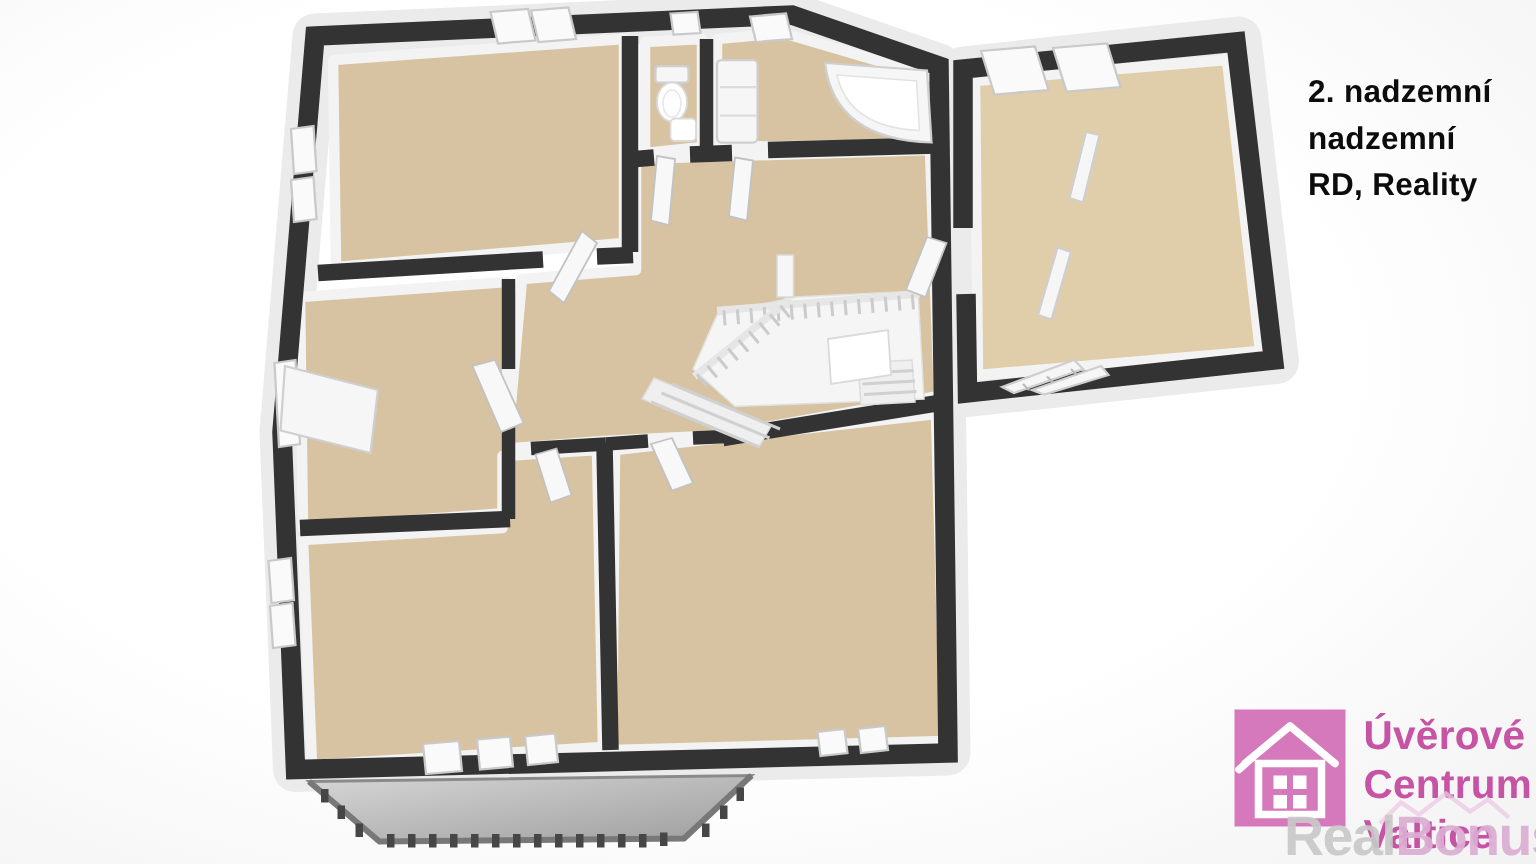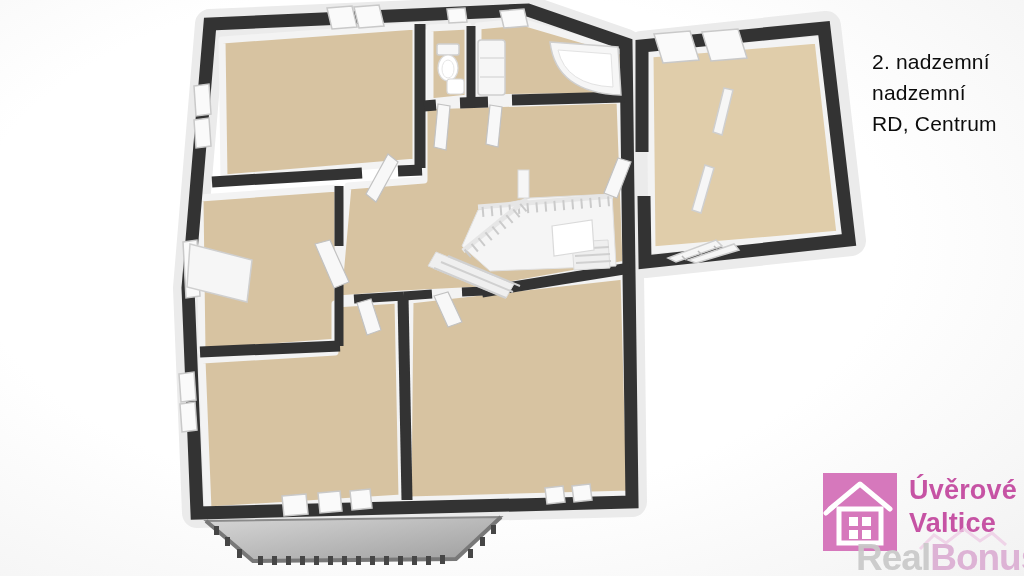--- a/index.html
+++ b/index.html
@@ -25,21 +25,21 @@
   .fixw    { fill:#ffffff; stroke:#dadada; stroke-width:1.2; }
   .win     { fill:#fafafa; stroke:#c9c9c9; stroke-width:1.5; }
   .door    { fill:#f8f8f8; stroke:#c2c2c2; stroke-width:1.2; }
   .stepsbg { fill:#efefef; stroke:#dcdcdc; stroke-width:1; }
   .stepline{ stroke:#d0d0d0; stroke-width:2; fill:none; }
   .rail    { stroke:#e6e6e6; stroke-width:5; fill:none; }
   .ticks   { stroke:#cbcbcb; stroke-width:10; fill:none; stroke-dasharray:2 7; }
   .post    { fill:#464646; }
 
   .title-block{position:absolute;left:872px;top:46px;color:var(--title_text,#0c0c0c);
-               font-size:21px;line-height:31px;font-weight:normal;letter-spacing:.2px;}
+               font-size:21px;line-height:31px;font-weight:bold;letter-spacing:.2px;}
   .brand{position:absolute;left:823px;top:473px;width:200px;height:100px;}
   .brand-square{position:absolute;left:0;top:0;width:74px;height:78px;background:var(--brand_pink,#d678bc);}
   .brand-text{position:absolute;left:86px;top:1px;font-weight:bold;font-size:27px;line-height:33px;
               color:var(--brand_text,#c653a4);letter-spacing:.2px;white-space:nowrap;}
   .watermark{position:absolute;left:856px;top:539px;font-weight:bold;font-size:37px;line-height:37px;
              letter-spacing:-1px;opacity:.92;white-space:nowrap;}
   .wm-real{color:var(--watermark_gray,#c9c9c9);}
   .wm-bonus{color:var(--watermark_pink,#dcaed3);}
   .wm-roof{position:absolute;left:918px;top:527px;opacity:.75;}
 </style>
@@ -177,37 +177,38 @@
       <polygon class="door" points="388,154 398,162 376,202 366,194"></polygon>
       <polygon class="door" points="315,244 330,240 349,282 334,288"></polygon>
       <polygon class="door" points="357,303 371,299 381,330 367,335"></polygon>
       <polygon class="door" points="434,296 448,292 462,322 448,327"></polygon>
     </g>
   </svg>
 
   <div class="title-block">
     <div>2. nadzemní</div>
     <div>nadzemní</div>
-    <div>RD, Centrum</div>
+    <div>RD, Reality</div>
   </div>
 
   <div class="brand">
     <div class="brand-square">
       <svg width="74" height="78" viewBox="0 0 74 78">
         <path d="M7,36 L37,11 L67,36" fill="none" stroke="#ffffff" stroke-width="5" stroke-linecap="round" stroke-linejoin="round"></path>
         <path d="M3,40 L12,32" fill="none" stroke="#ffffff" stroke-width="5" stroke-linecap="round"></path>
         <rect x="16" y="36" width="42" height="34" fill="none" stroke="#ffffff" stroke-width="5"></rect>
         <rect x="26" y="44" width="9" height="9" fill="#ffffff"></rect>
         <rect x="39" y="44" width="9" height="9" fill="#ffffff"></rect>
         <rect x="26" y="57" width="9" height="9" fill="#ffffff"></rect>
         <rect x="39" y="57" width="9" height="9" fill="#ffffff"></rect>
       </svg>
     </div>
     <div class="brand-text">
       <div>Úvěrové</div>
+      <div>Centrum</div>
       <div>Valtice</div>
     </div>
   </div>
 
   <svg class="wm-roof" width="90" height="24" viewBox="0 0 90 24">
     <path d="M2,22 L16,8 L28,16 L46,2 L62,14 L74,6 L88,18" fill="none" stroke="#eecae4" stroke-width="3"></path>
   </svg>
   <div class="watermark">
     <span class="wm-real">Real</span><span class="wm-bonus">Bonus</span>
   </div>

